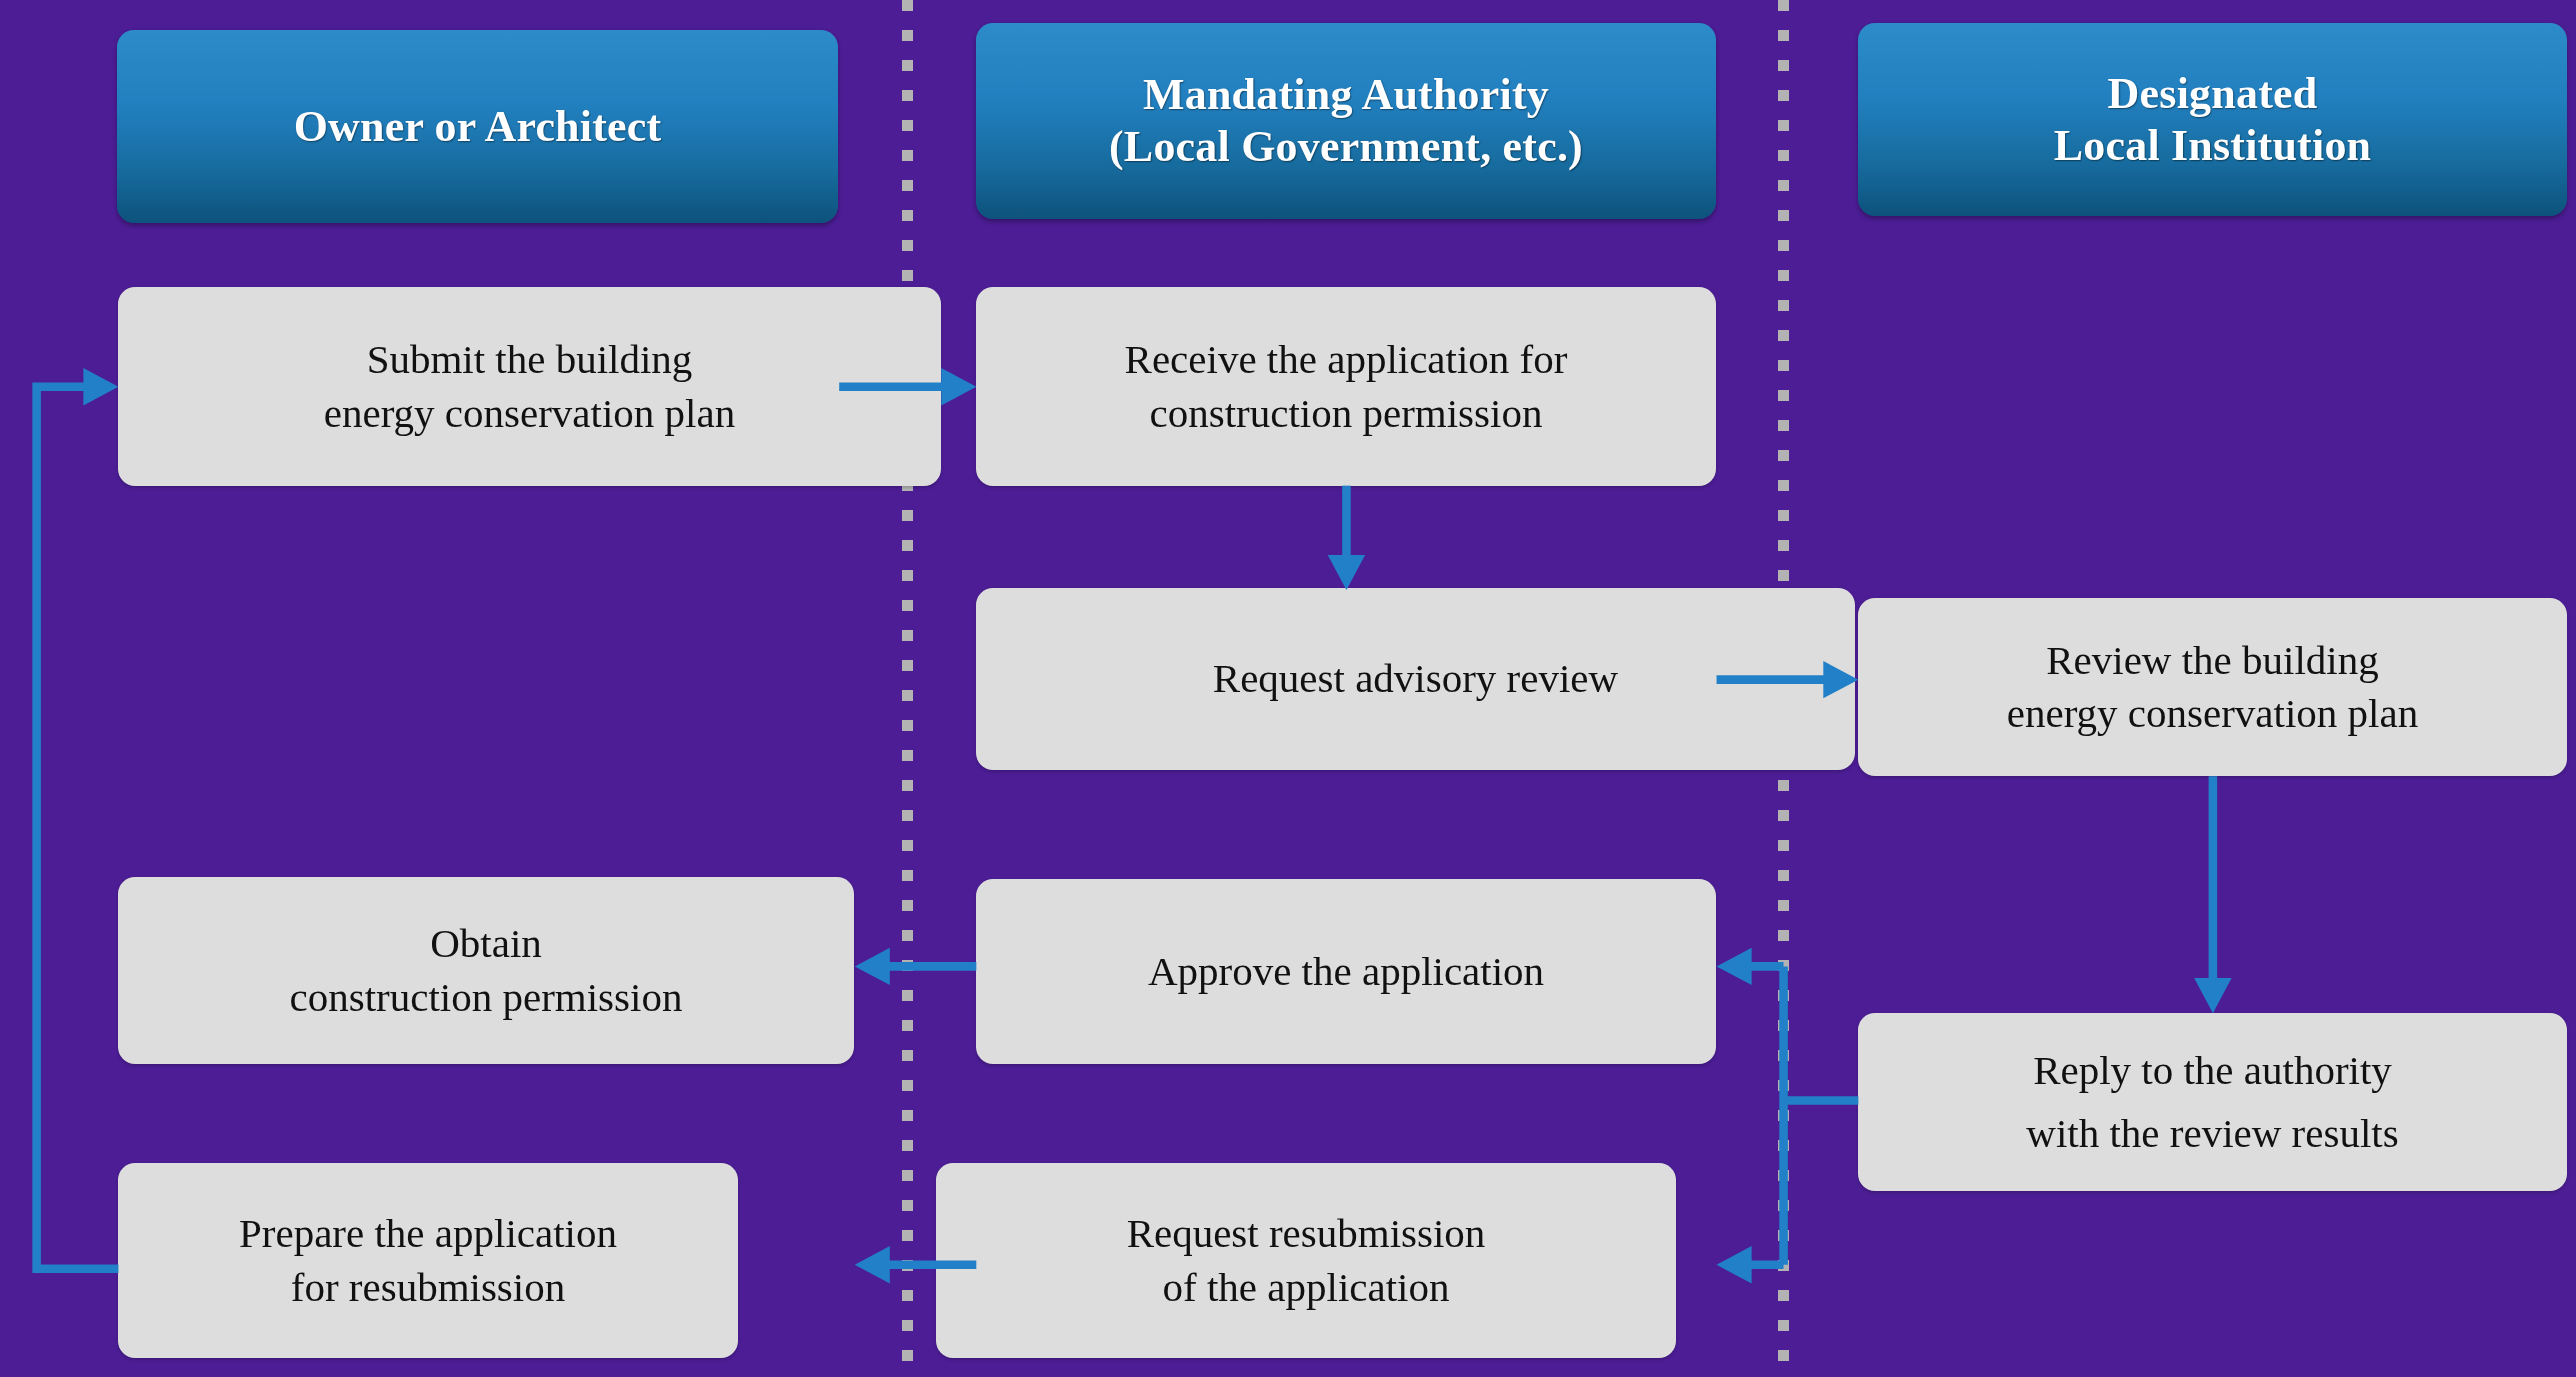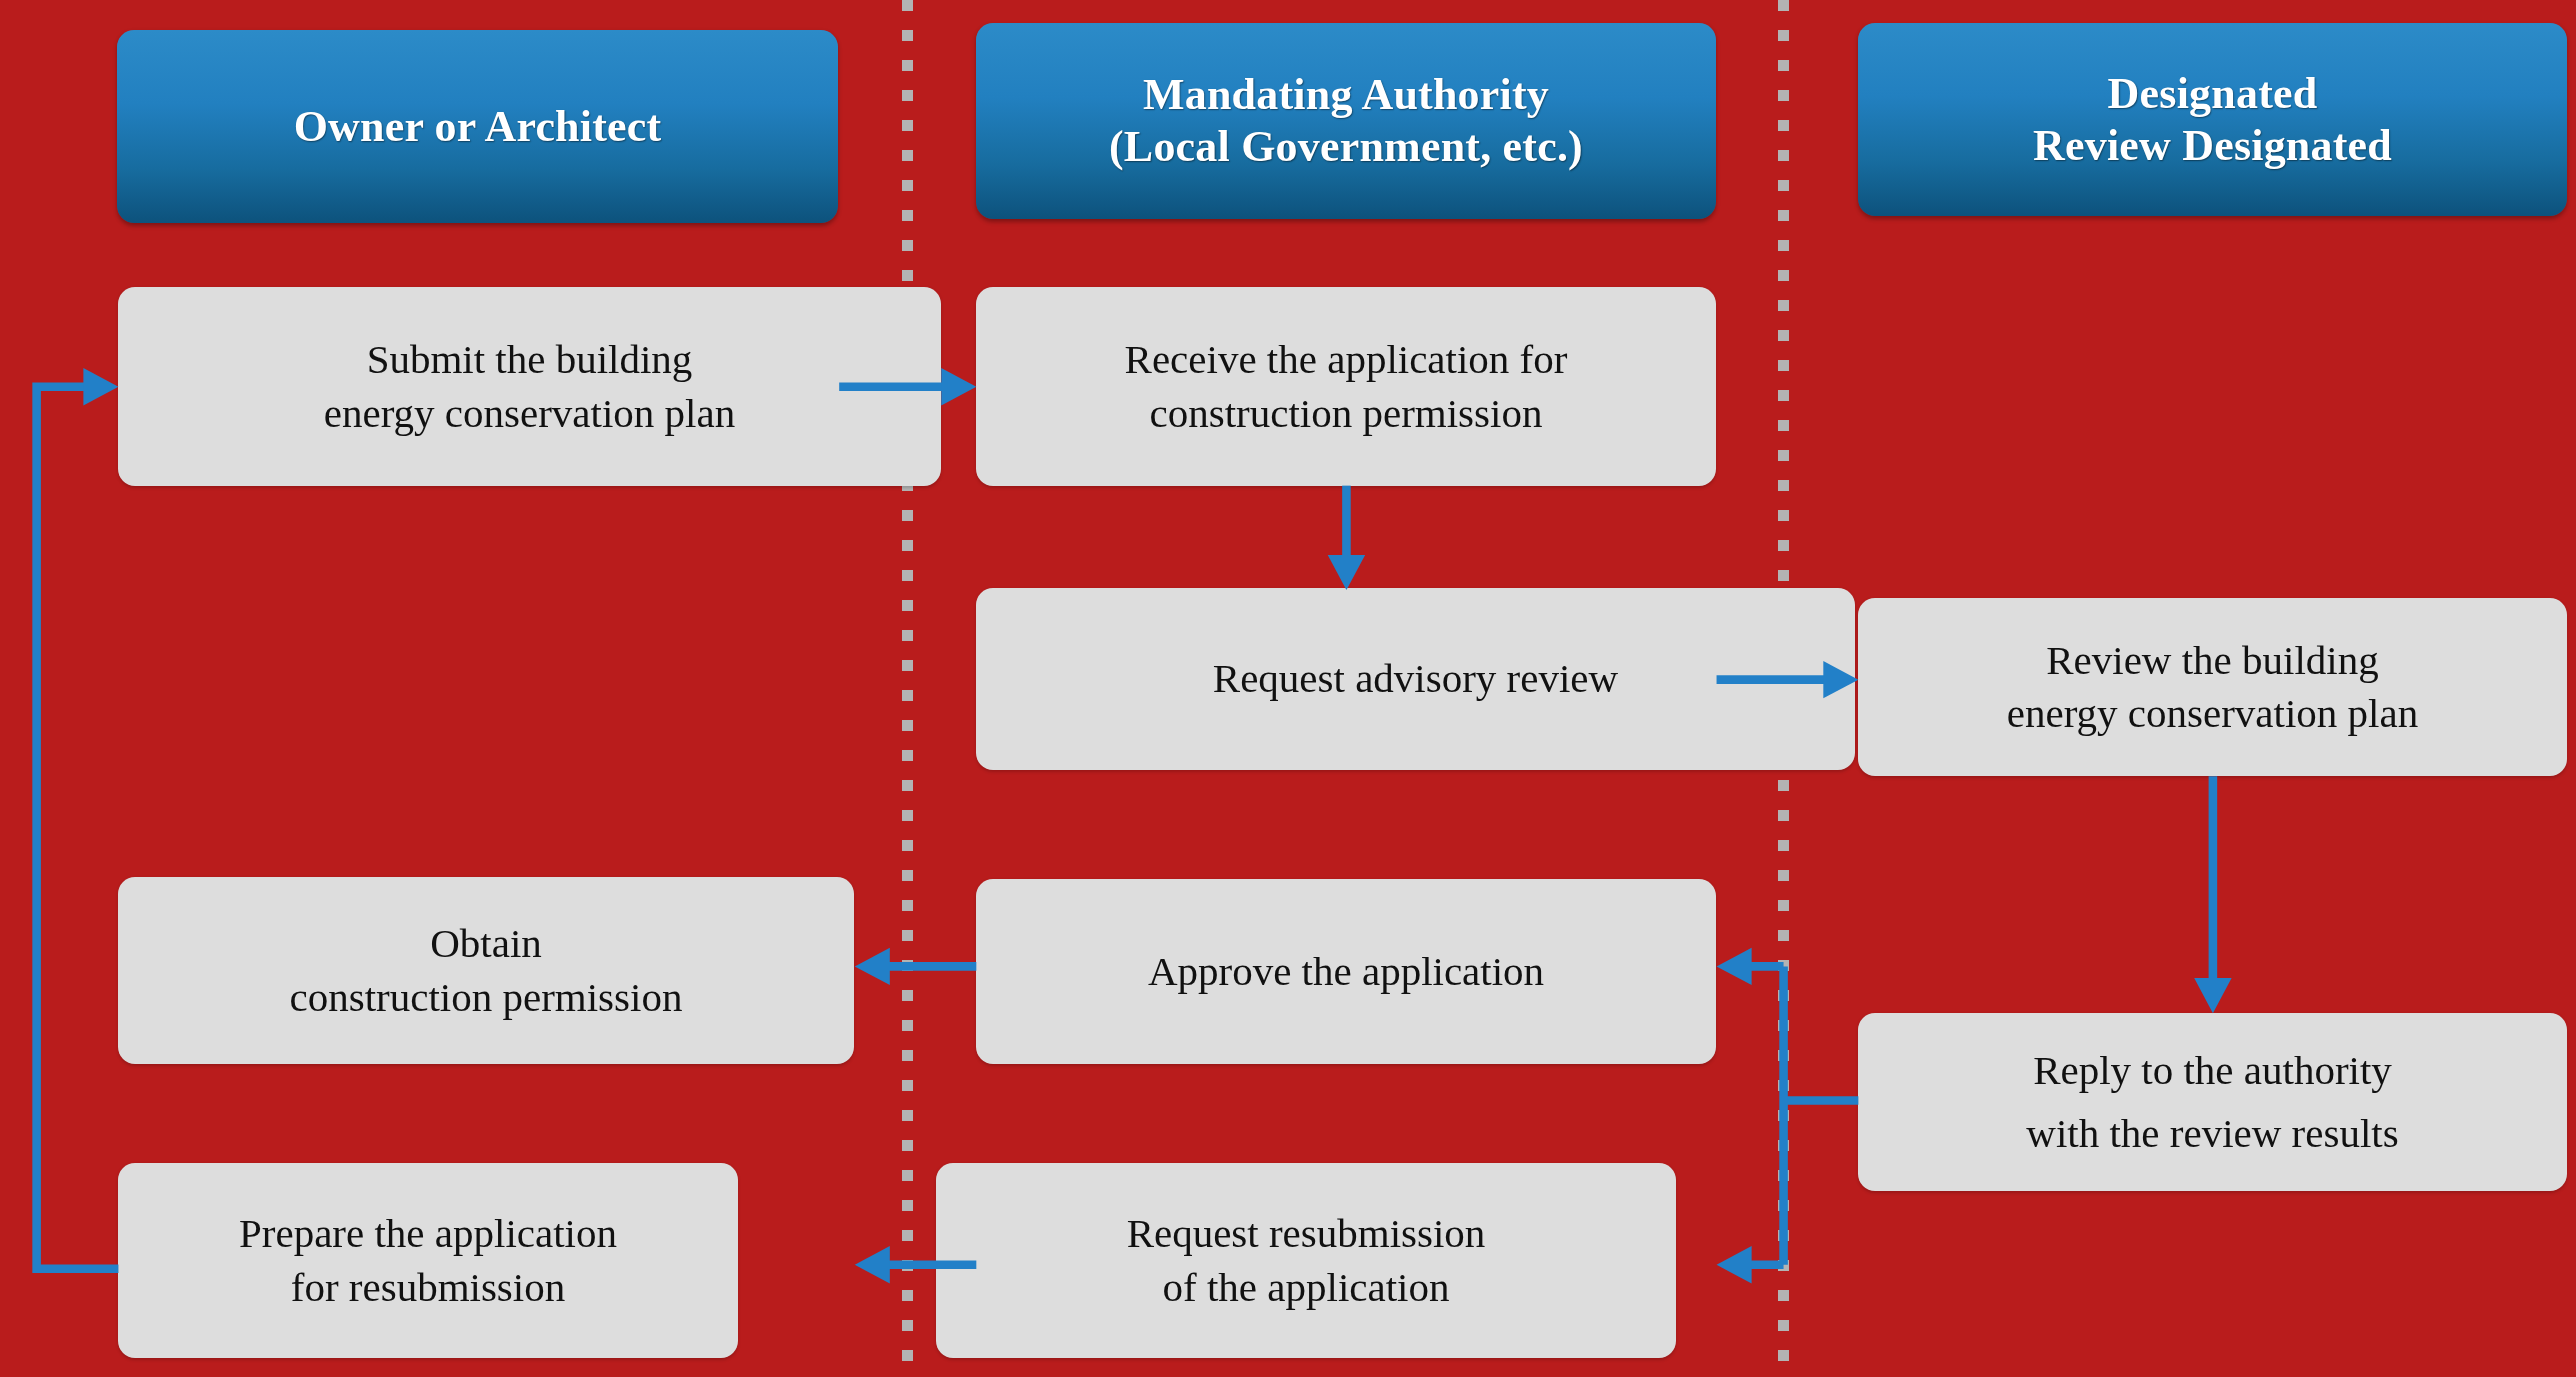--- a/index.html
+++ b/index.html
@@ -7,21 +7,21 @@
     padding: 0;
     background: #ffffff;
   }
   body {
     font-family: "Liberation Serif", "DejaVu Serif", serif;
   }
   #flow-root {
     position: relative;
     width: 2576px;
     height: 1378px;
-    background: #b91c1c;
+    background: #4c1d95;
     overflow: hidden;
   }
   
   .lane-divider {
     position: absolute;
     top: 0;
     width: 11px;
     height: 1378px;
     background-image: linear-gradient(
       to bottom,
@@ -96,21 +96,21 @@
     <span>Owner or  Architect</span>
   </div>
 
   <div class="lane-header" style="left:976px; top:23.4px; width:740px; height:196px; flex-direction:column;align-items:center;">
     <span>Mandating Authority</span>
     <span>(Local Government, etc.)</span>
   </div>
 
   <div class="lane-header" style="left:1858px; top:23.4px; width:709px; height:193px; flex-direction:column;">
     <span>Designated</span>
-    <span>Review Designated</span>
+    <span>Local Institution</span>
   </div>
 
   <div class="node" style="left:118px; top:287px; width:823px; height:199px; flex-direction:column;">
     <span>Submit the building</span>
     <span>energy conservation plan</span>
   </div>
 
   <div class="node" style="left:976px; top:287px; width:740px; height:199px; flex-direction:column;justify-content:center;">
     <span>Receive the application for</span>
     <span>construction permission</span>

